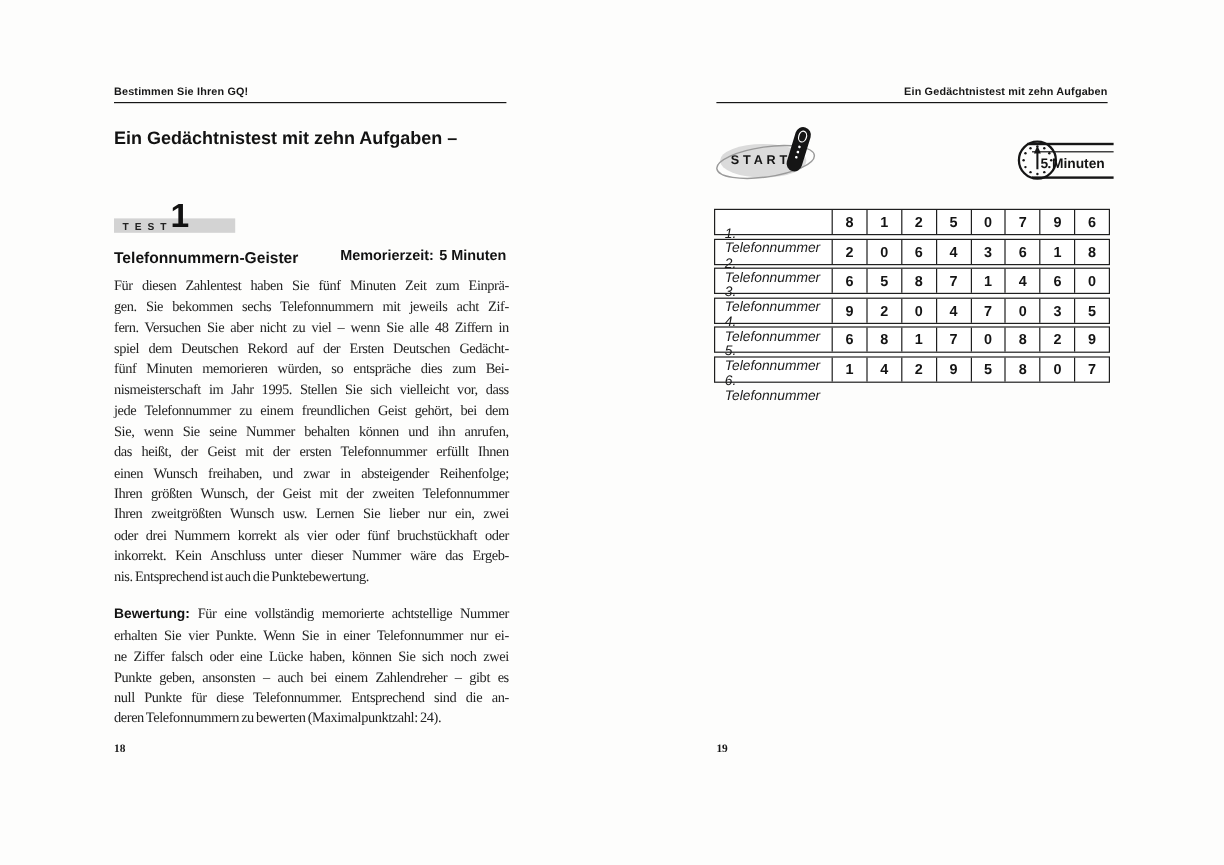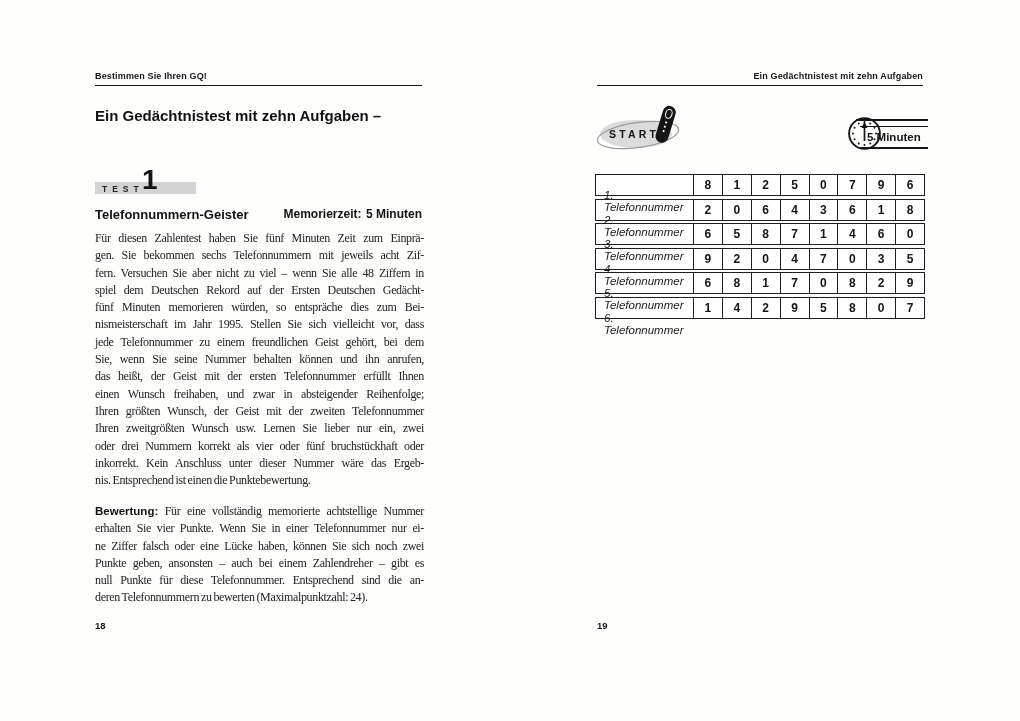--- a/index.html
+++ b/index.html
@@ -28,21 +28,21 @@
   .bodytext {
     font-family:"Liberation Serif", serif;
     font-size:12px; line-height:17.3px;
     letter-spacing:-0.35px; word-spacing:-0.8px;
     color:#232323;
   }
   .jline { text-align:justify; text-align-last:justify; white-space:nowrap; }
   .jline.last { text-align-last:left; }
   .para-label { font-family:"Liberation Sans", sans-serif; font-weight:bold;
                 font-size:11.5px; letter-spacing:0; color:#121212; }
-  .pagenum { font-size:9.5px; font-weight:bold; color:#161616; }
+  .pagenum { font-size:9.5px; font-weight:bold; color:#161616;font-family:Liberation Serif, serif; }
 
   
   .start-label { font-size:10.5px; font-weight:bold; letter-spacing:3.2px; color:#141414; }
   .timer-banner { width:68px; z-index:3; }
   .tb-top { border-top:2px solid #161616; margin-left:-4px; }
   .tb-box { margin-top:4.5px; border-top:1.5px solid #161616; border-bottom:2px solid #161616;
             padding:0 0 2px 7px; }
   .tb-text { font-size:11.5px; font-weight:bold; color:#141414; }
 
   
@@ -85,21 +85,21 @@
       <div class="jline">fünf Minuten memorieren würden, so entspräche dies zum Bei-</div>
       <div class="jline">nismeisterschaft im Jahr 1995. Stellen Sie sich vielleicht vor, dass</div>
       <div class="jline">jede Telefonnummer zu einem freundlichen Geist gehört, bei dem</div>
       <div class="jline">Sie, wenn Sie seine Nummer behalten können und ihn anrufen,</div>
       <div class="jline">das heißt, der Geist mit der ersten Telefonnummer erfüllt Ihnen</div>
       <div class="jline">einen Wunsch freihaben, und zwar in absteigender Reihenfolge;</div>
       <div class="jline">Ihren größten Wunsch, der Geist mit der zweiten Telefonnummer</div>
       <div class="jline">Ihren zweitgrößten Wunsch usw. Lernen Sie lieber nur ein, zwei</div>
       <div class="jline">oder drei Nummern korrekt als vier oder fünf bruchstückhaft oder</div>
       <div class="jline">inkorrekt. Kein Anschluss unter dieser Nummer wäre das Ergeb-</div>
-      <div class="jline last">nis. Entsprechend ist einen die Punktebewertung.</div>
+      <div class="jline last">nis. Entsprechend ist auch die Punktebewertung.</div>
     </div>
 
   <div class="abs bodytext" style="left:95px; top:503px; width:329px;">
       <div class="jline"><span class="para-label">Bewertung:</span> Für eine vollständig memorierte achtstellige Nummer</div>
       <div class="jline">erhalten Sie vier Punkte. Wenn Sie in einer Telefonnummer nur ei-</div>
       <div class="jline">ne Ziffer falsch oder eine Lücke haben, können Sie sich noch zwei</div>
       <div class="jline">Punkte geben, ansonsten – auch bei einem Zahlendreher – gibt es</div>
       <div class="jline">null Punkte für diese Telefonnummer. Entsprechend sind die an-</div>
       <div class="jline last">deren Telefonnummern zu bewerten (Maximalpunktzahl: 24).</div>
     </div>

